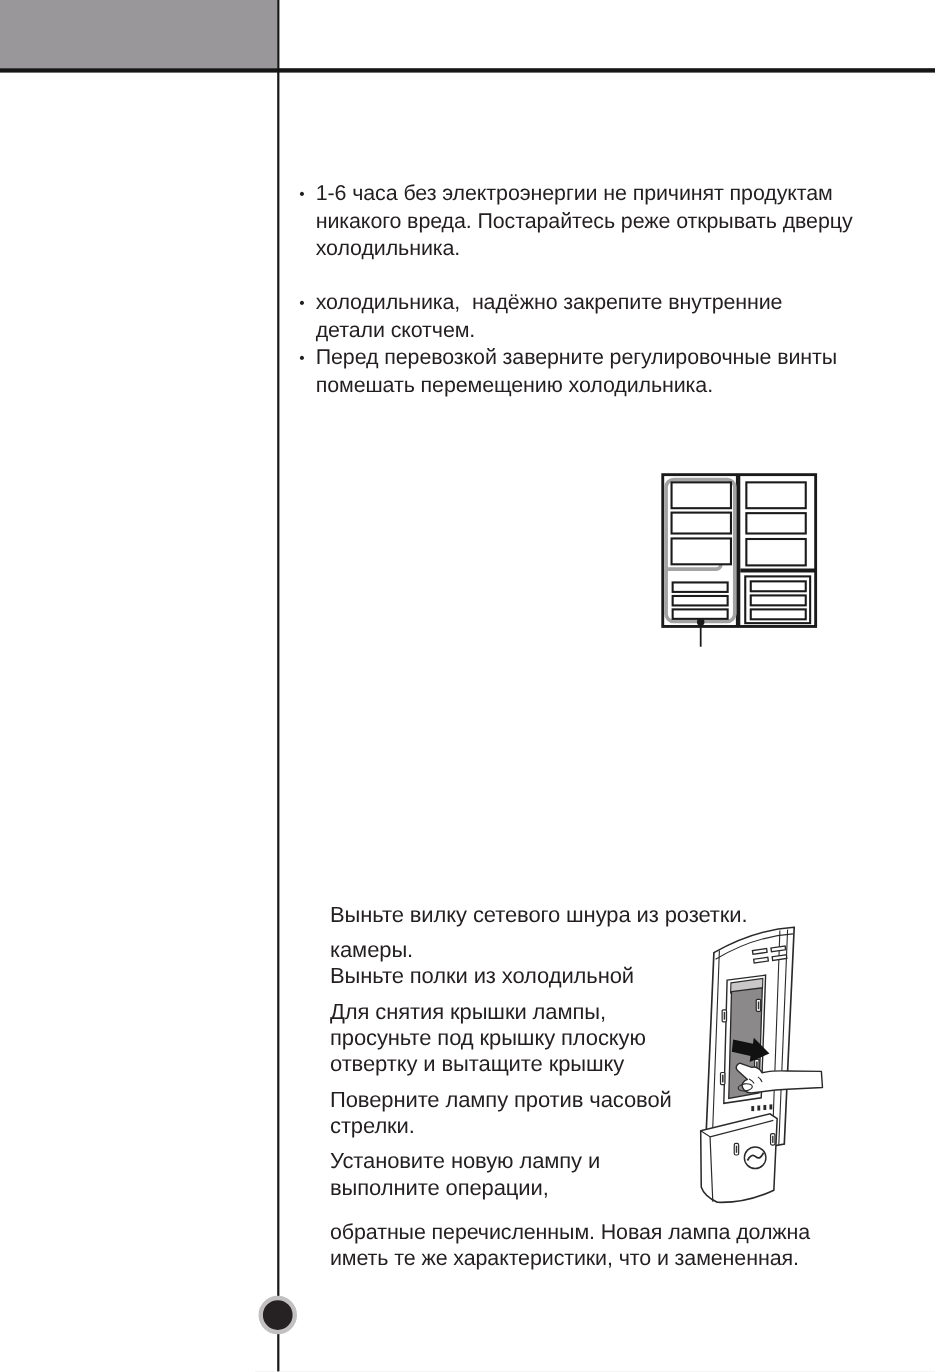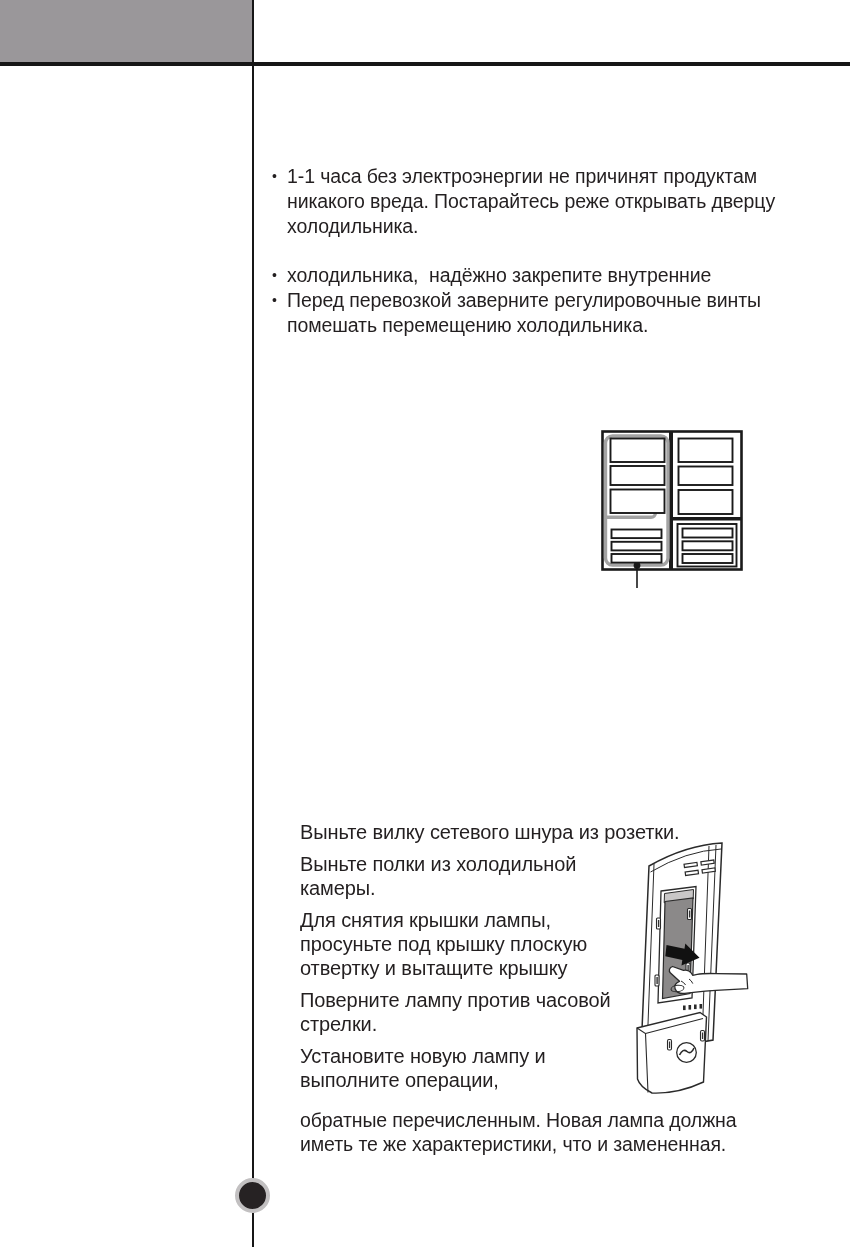--- a/index.html
+++ b/index.html
@@ -68,29 +68,30 @@
 <div class="page">
 
   <div class="header-block"></div>
   <div class="h-rule"></div>
   <div class="v-rule"></div>
 
   <div class="tips">
     <div class="tip">
       <span class="marker">•</span>
       <div class="lines">
-        <div>1-1 часа без электроэнергии не причинят продуктам</div>
+        <div>1-6 часа без электроэнергии не причинят продуктам</div>
         <div>никакого вреда. Постарайтесь реже открывать дверцу</div>
         <div>холодильника.</div>
       </div>
     </div>
     <div class="tip gap-before">
       <span class="marker">•</span>
       <div class="lines">
         <div>холодильника,  надёжно закрепите внутренние</div>
+        <div>детали скотчем.</div>
       </div>
     </div>
     <div class="tip">
       <span class="marker">•</span>
       <div class="lines">
         <div>Перед перевозкой заверните регулировочные винты</div>
         <div>помешать перемещению холодильника.</div>
       </div>
     </div>
   </div>
@@ -126,22 +127,22 @@
     <line x1="637" y1="565" x2="637" y2="588" stroke="#1a1a1a" stroke-width="1.6"></line>
   </svg>
 
   <div class="steps">
     <p>
       </p>
       <div>Выньте вилку сетевого шнура из розетки.</div>
     <p></p>
     <p>
       </p>
+      <div>камеры.</div>
       <div>Выньте полки из холодильной</div>
-      <div>камеры.</div>
     <p></p>
     <p>
       </p>
       <div>Для снятия крышки лампы,</div>
       <div>просуньте  под крышку плоскую</div>
       <div>отвертку и вытащите крышку</div>
     <p></p>
     <p>
       </p>
       <div>Поверните лампу против часовой</div>

